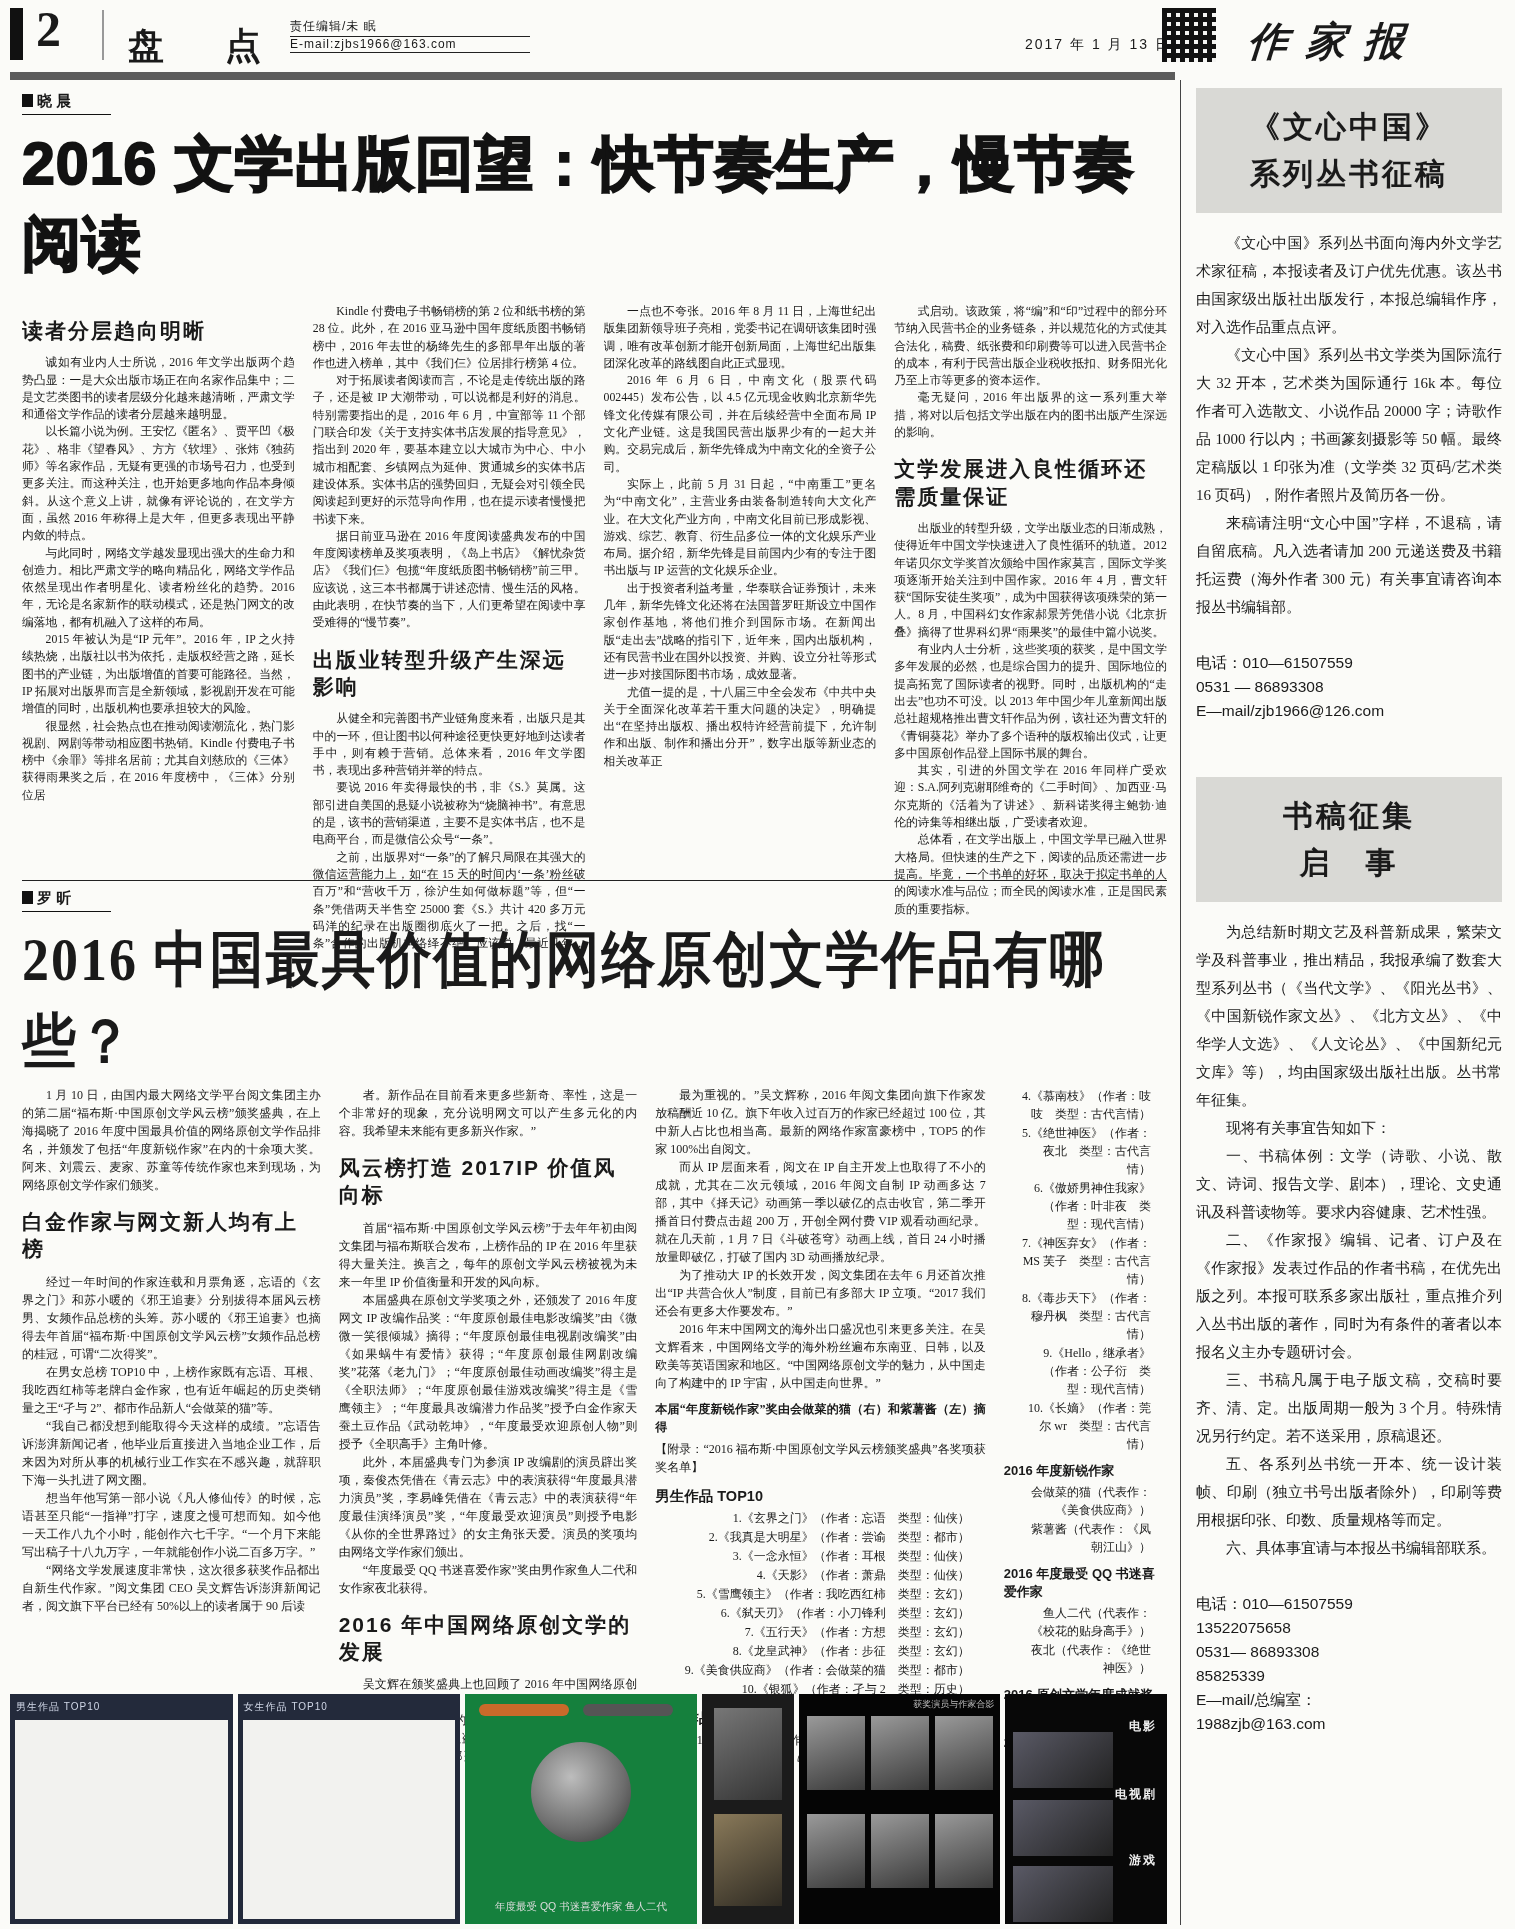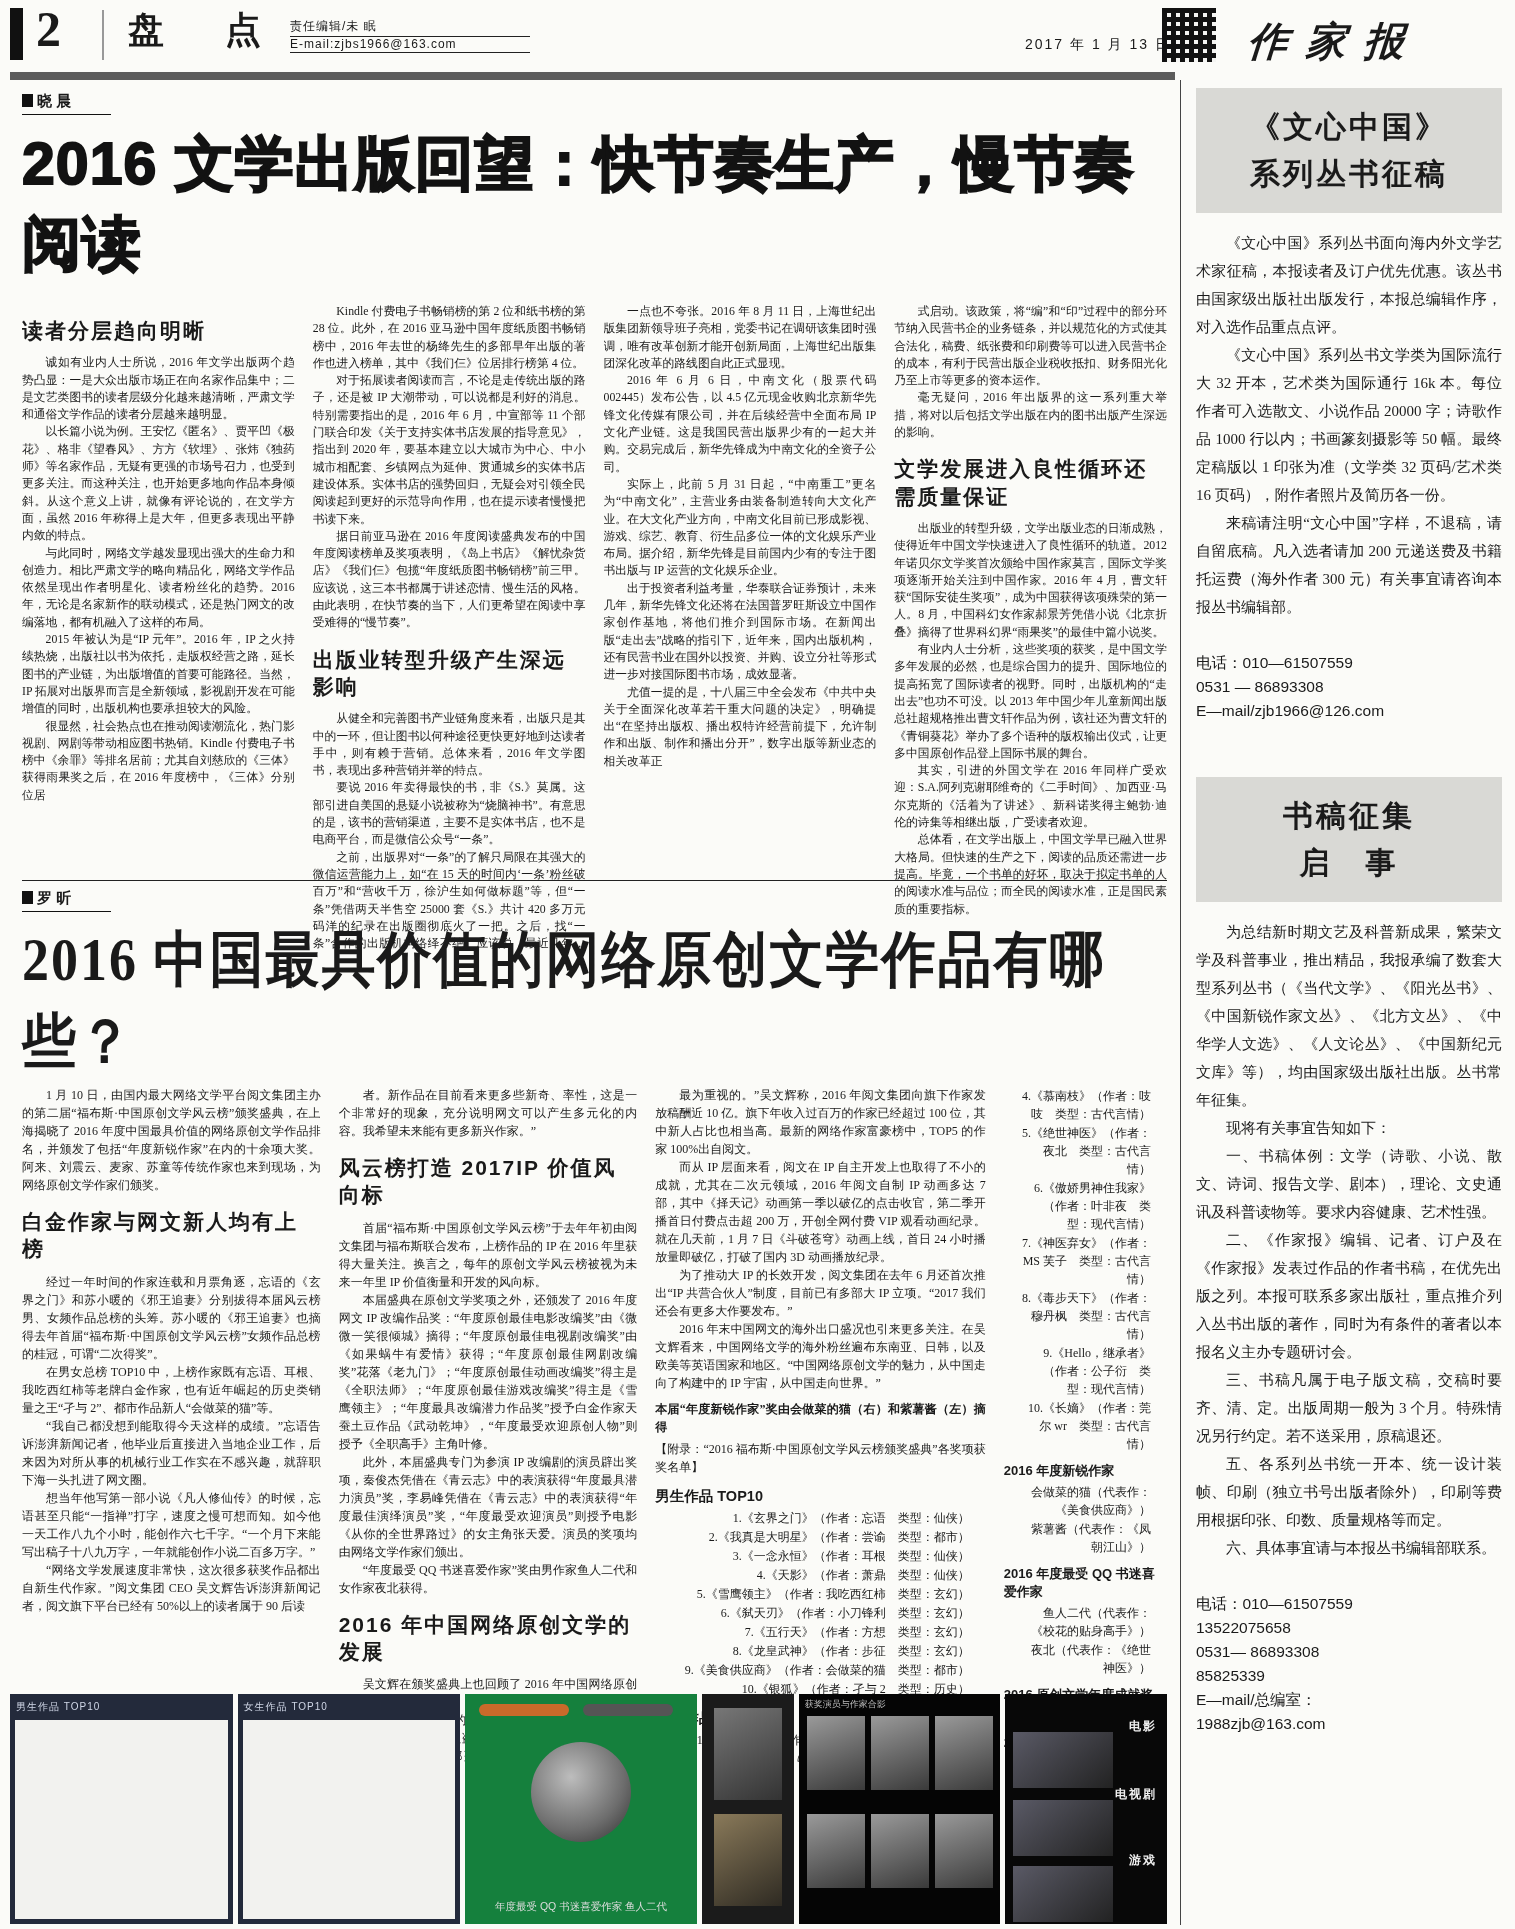--- a/index.html
+++ b/index.html
@@ -5,21 +5,21 @@
   html,body{margin:0;padding:0}
   body{width:1515px;height:1929px;position:relative;background:#fbfbf8;color:#1a1a1a;
        font-family:"Liberation Serif","DejaVu Serif",serif;overflow:hidden}
   .page{position:absolute;inset:0}
   
   .hdr{position:absolute;left:10px;top:6px;width:1500px;height:58px}
   .pagebar{position:absolute;left:0;top:2px;width:13px;height:52px;background:#111}
   .pagenum{position:absolute;left:26px;top:-6px;font-size:50px;font-weight:bold;
            font-family:"Liberation Serif",serif}
   .pagesep{position:absolute;left:92px;top:4px;width:2px;height:50px;background:#999}
-  .secname{position:absolute;left:118px;top:0;font-size:36px;font-weight:bold;letter-spacing:26px;
+  .secname{position:absolute;left:118px;top:16px;font-size:36px;font-weight:bold;letter-spacing:26px;
            font-family:"Liberation Serif",serif}
   .edbox{position:absolute;left:280px;top:12px;width:240px;font-family:"Liberation Sans",sans-serif}
   .edline{font-size:12px;border-bottom:1.5px solid #222;padding-bottom:1px;letter-spacing:1px}
   .date{position:absolute;left:1015px;top:30px;font-size:14px;font-family:"Liberation Sans",sans-serif;letter-spacing:2px}
   .qr{position:absolute;left:1152px;top:2px;width:54px;height:54px;
       background:
         repeating-linear-gradient(90deg,#111 0 5px,transparent 5px 9px),
         repeating-linear-gradient(#111 0 5px,#f4f4f2 5px 9px)}
   .logo{position:absolute;left:1238px;top:8px;font-size:40px;font-weight:bold;letter-spacing:18px;
         font-family:"Liberation Serif",serif;font-style:italic;transform:skewX(-4deg)}
@@ -76,21 +76,21 @@
   .p-card .face{position:absolute;left:66px;top:48px;width:100px;height:100px;border-radius:50%;
                 background:radial-gradient(circle at 40% 35%,#bdbdbd,#6d6d6d 60%,#2c2c2c)}
   .p-card .cap{position:absolute;left:8px;bottom:10px;right:8px;color:#ddd;text-align:center;
                font-family:"Liberation Sans",sans-serif;font-size:10.5px}
   .p-poster{width:92px;background:#1b1b1b}
   .p-poster .cov{position:absolute;left:12px;width:68px;height:92px;background:linear-gradient(150deg,#777,#333)}
   .p-poster .cv1{top:14px}.p-poster .cv2{top:120px;background:linear-gradient(150deg,#8a7a5a,#2e2a22)}
   .p-grid{width:202px;background:#050505}
   .p-grid .ph{position:absolute;width:58px;height:74px;background:linear-gradient(160deg,#9a9a9a,#3a3a3a)}
   .p-grid .cap{position:absolute;left:6px;top:4px;right:6px;color:#bbb;font-size:9px;
-               font-family:"Liberation Sans",sans-serif;text-align:left}
+               font-family:"Liberation Sans",sans-serif;text-align:right}
   .p-cat{width:162px;background:#080808}
   .p-cat .lab{position:absolute;right:10px;color:#eee;font-family:Liberation Mono, monospace;
               font-size:12px;font-weight:bold;letter-spacing:2px}
   .p-cat .row{position:absolute;left:8px;width:100px;height:56px;background:linear-gradient(140deg,#5a5a66,#222)}
   .l1{top:38px}.l2{top:106px}.l3{top:172px}
   .r1{top:24px}.r2{top:92px}.r3{top:158px}
 </style>
 </head>
 <body>
 

